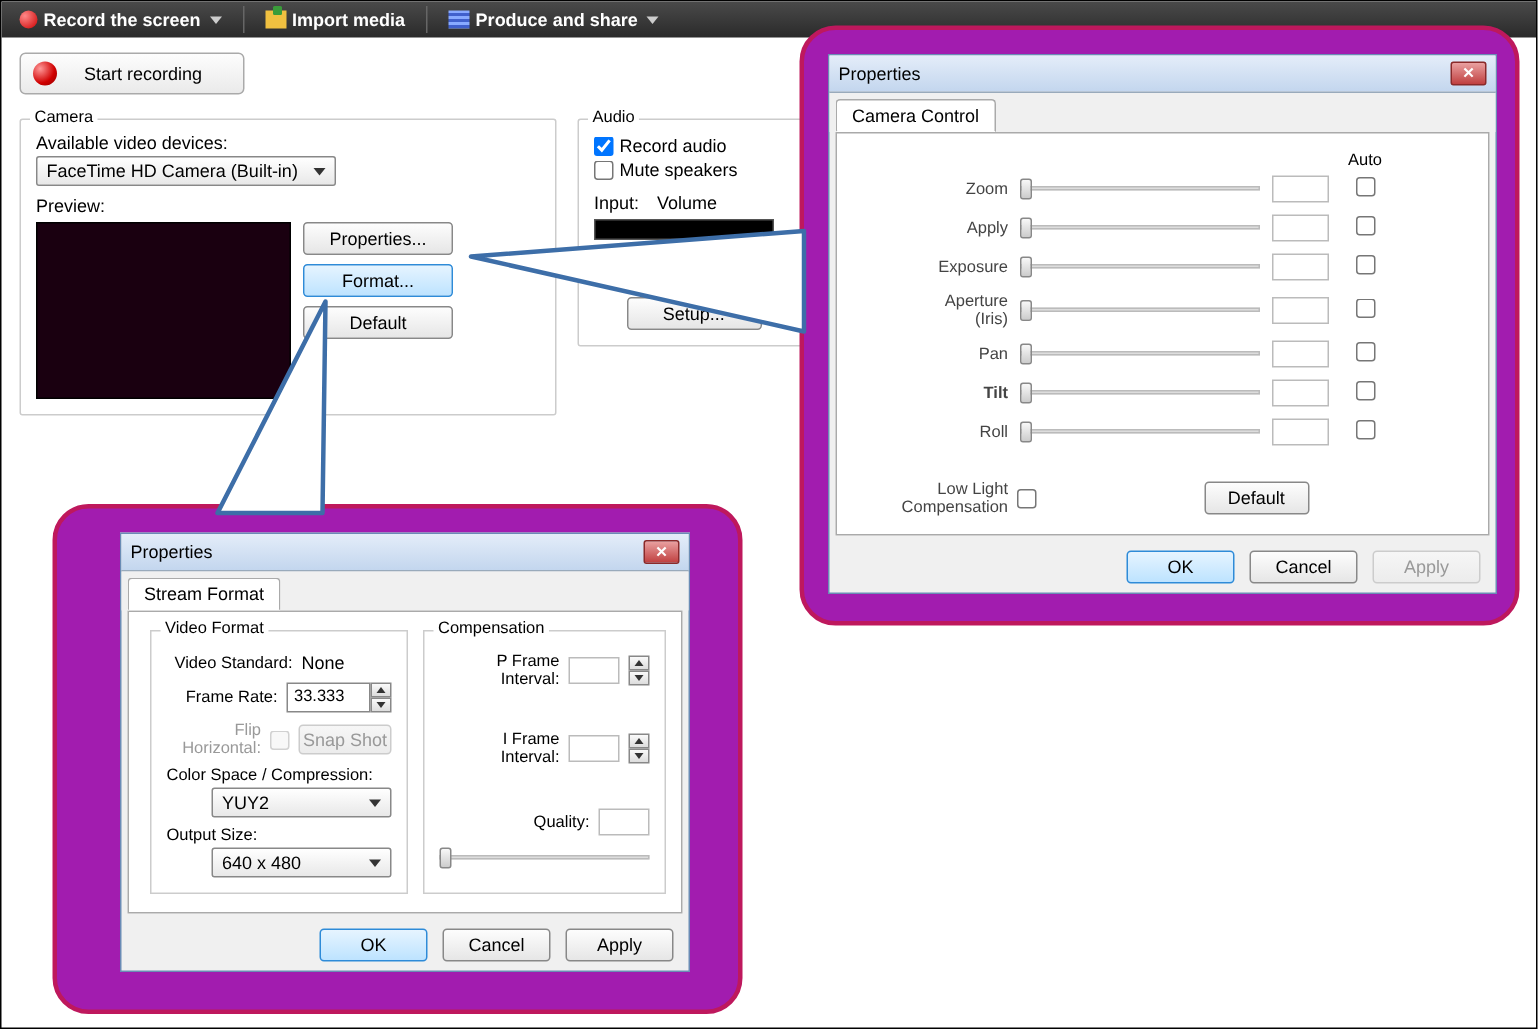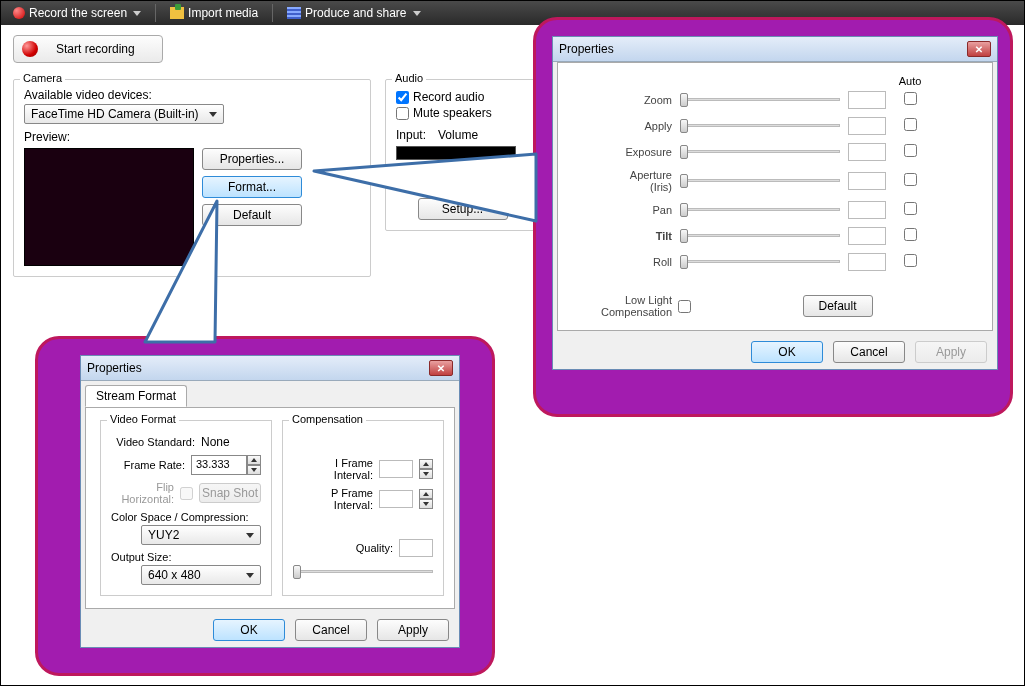--- a/index.html
+++ b/index.html
@@ -1,20 +1,20 @@
 <!DOCTYPE html>
 <html><head>
 <meta charset="utf-8">
 <style>
   * { box-sizing: border-box; font-family: "Segoe UI", Tahoma, sans-serif; font-size: 12px; }
   body { margin: 0; background: #fff; width: 1025px; height: 686px; position: relative; border: 1px solid #000; }
   
   
   .toolbar { background: linear-gradient(#4a4a4a, #2a2a2a); height: 24px; display: flex; align-items: center; padding: 0 4px; gap: 2px; }
-  .toolbar-btn { display: flex; align-items: center; gap: 4px; padding: 2px 8px; color: #fff; font-weight: normal; cursor: pointer; }
+  .toolbar-btn { display: flex; align-items: center; gap: 4px; padding: 2px 8px; color: #fff; font-weight: bold; cursor: pointer; }
   .tb-icon-red { width: 12px; height: 12px; border-radius: 50%; background: radial-gradient(circle at 30% 30%, #ff8888, #cc0000); }
   .tb-icon-import { width: 14px; height: 12px; background: #f0c040; position: relative; }
   .tb-icon-import::after { content: ""; position: absolute; top: -3px; left: 5px; width: 6px; height: 6px; background: #3a9c3a; border-radius: 1px; }
   .tb-icon-produce { width: 14px; height: 12px; background: repeating-linear-gradient(#88aaff 0 2px, #4060cc 2px 4px); }
   .chevron { width: 0; height: 0; border-left: 4px solid transparent; border-right: 4px solid transparent; border-top: 5px solid #ccc; margin-left: 2px; }
   .toolbar-sep { width: 1px; height: 18px; background: #666; margin: 0 4px; }
 
   
   .main { padding: 10px 12px; display: flex; gap: 14px; align-items: flex-start; }
   
@@ -161,20 +161,23 @@
     </div>
   </div>
 </div>
 
 <div class="callout" style="top:16px; left:532px; width:480px; height:400px;">
   <div class="dlg" style="top:16px; left:16px; width:446px;">
     <div class="dlg-title">
       <span>Properties</span>
       <span class="close-x">✕</span>
     </div>
+    <div class="tabstrip">
+      <div class="tab"><span>Camera Control</span></div>
+    </div>
     <div class="tab-panel">
       <div class="cc-grid" id="cc-grid">
         <div></div>
           <div></div>
           <div></div>
         <div class="auto-hdr">Auto</div>
       <div class="cc-label" style="white-space: pre-line;">Zoom</div>
           <div class="cc-slider">
             <div class="cc-track"></div>
             <div class="cc-thumb"></div>
@@ -290,44 +293,44 @@
           </div>
           <div style="font-size:11px; margin-top:6px;">Output Size:</div>
           <div class="dropdown" style="min-width:120px; margin-top:2px; margin-left:30px;">
             <span>640 x 480</span>
             <span class="dd-arrow"></span>
           </div>
         </div>
 
         <div class="fieldset" style="flex:0.9;">
           <span class="fs-legend">Compensation</span>
+          <div class="sf-row">
+            <span class="sf-label">P Frame Interval:</span>
+            <div class="small-input"></div>
+            <div class="spinner">
+              <div class="spin-btn">
+                  <div class="tri-up"></div>
+                </div>
+              <div class="spin-btn">
+                  <div class="tri-dn"></div>
+                </div>
+            </div>
+          </div>
           <div class="sf-row" style="margin-top:28px;">
             <span class="sf-label">I Frame Interval:</span>
             <div class="small-input"></div>
             <div class="spinner">
               <div class="spin-btn">
                   <div class="tri-up"></div>
                 </div>
               <div class="spin-btn">
                   <div class="tri-dn"></div>
                 </div>
             </div>
           </div>
-          <div class="sf-row">
-            <span class="sf-label">P Frame Interval:</span>
-            <div class="small-input"></div>
-            <div class="spinner">
-              <div class="spin-btn">
-                  <div class="tri-up"></div>
-                </div>
-              <div class="spin-btn">
-                  <div class="tri-dn"></div>
-                </div>
-            </div>
-          </div>
           <div class="sf-row" style="margin-top:28px;">
             <span class="sf-label">Quality:</span>
             <div class="small-input"></div>
           </div>
           <div class="q-slider">
             <div class="q-track"></div>
               <div class="q-thumb"></div>
           </div>
         </div>
       </div>

